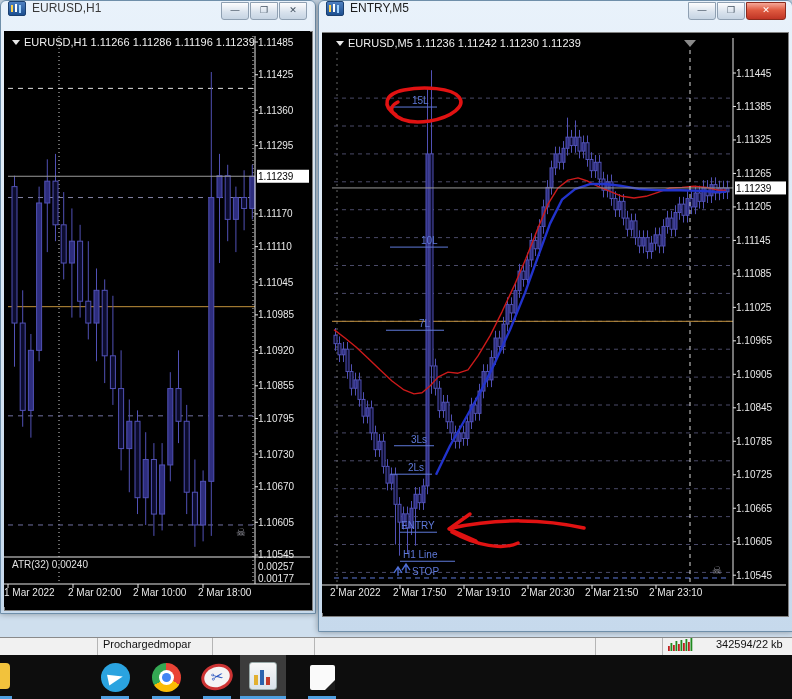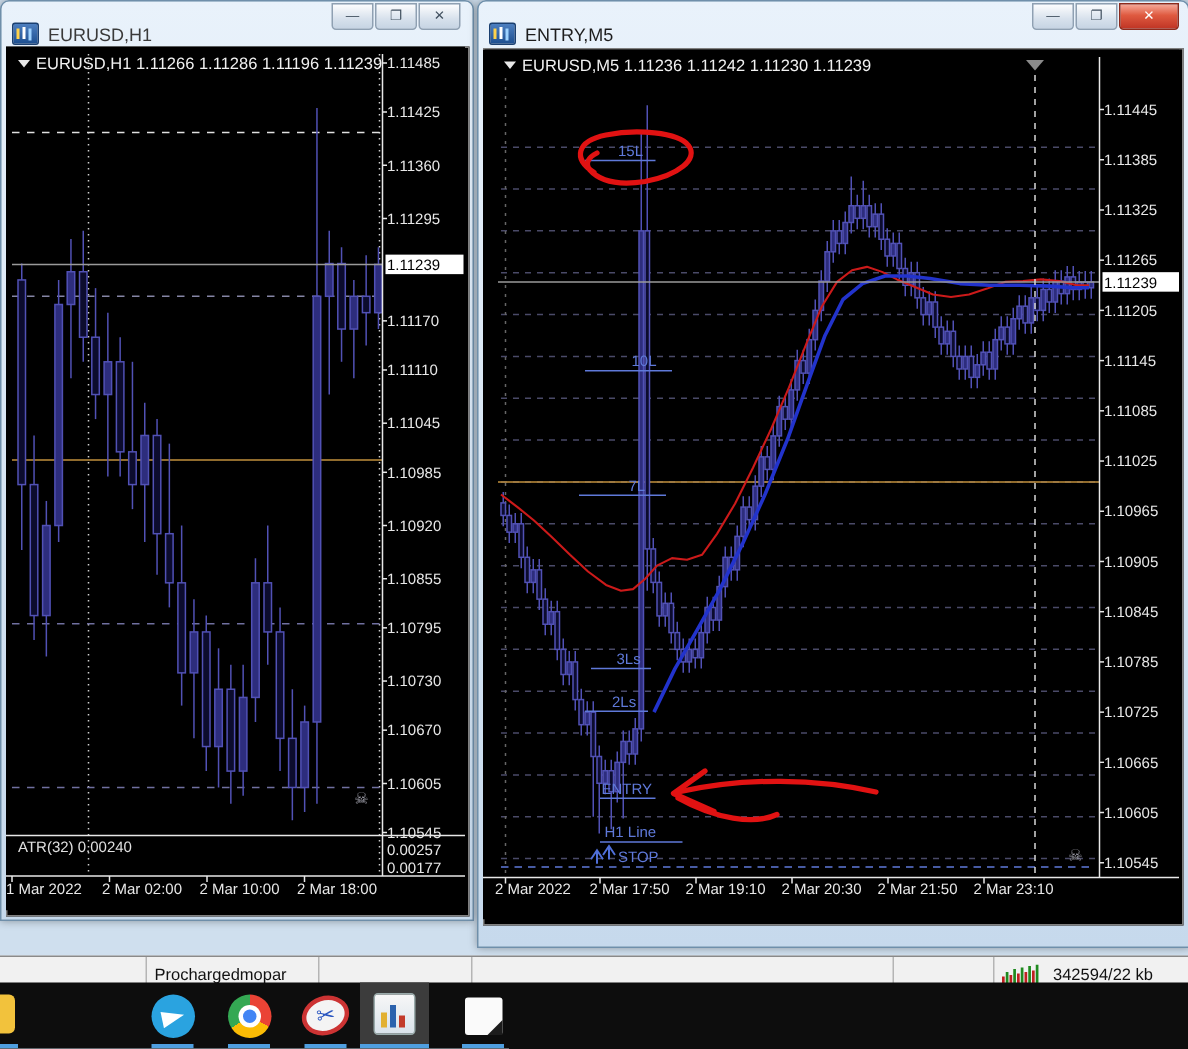--- a/index.html
+++ b/index.html
@@ -1,42 +1,42 @@
 <!DOCTYPE html>
 <html><head>
 <meta charset="utf-8">
 <style>
   html,body{margin:0;padding:0;background:#222;}
   #stage{position:relative;width:792px;height:699px;overflow:hidden;
          font-family:"Liberation Sans",sans-serif;background:#cfdfee;}
   
   .win{position:absolute;border:1px solid #6f8faa;border-radius:6px 6px 0 0;
        background:linear-gradient(#e9f2fb,#c6d9ec);box-shadow:0 0 6px rgba(0,0,0,.35);}
-  .titlebar{position:absolute;left:0;top:0;right:0;height:29px;display:flex;align-items:flex-end;
+  .titlebar{position:absolute;left:0;top:0;right:0;height:29px;display:flex;align-items:flex-start;
             padding-left:7px;border-radius:6px 6px 0 0;}
   .title-text{font-size:12px;color:#3a3a3a;margin-left:6px;}
   .win.active .title-text{color:#1d1d1d;}
   .appicon{width:16px;height:13px;background:linear-gradient(#4d7fc0,#1d4f90);
            border:1px solid #1a3f70;border-radius:2px;position:relative;}
   .appicon::before{content:"";position:absolute;left:2px;top:3px;width:2px;height:7px;background:#ffd24a;}
   .appicon::after{content:"";position:absolute;left:6px;top:2px;width:2px;height:8px;background:#fff;
                   box-shadow:4px 1px 0 #9fd3ff;}
   .btns{position:absolute;top:1px;display:flex;}
   .wbtn{width:26px;height:16px;border:1px solid #8fa0b2;border-radius:0 0 3px 3px;margin-left:1px;
         background:linear-gradient(#fdfdfe,#d7e1ec 60%,#c6d4e3);color:#41505f;font-size:9px;
         line-height:14px;text-align:center;}
   .wbtn.close-active{width:38px;background:linear-gradient(#f5a898,#df5a40 45%,#c03525);
         border-color:#8c2a1c;color:#fff;}
   .client{position:absolute;background:#000;border:1px solid #808080;}
   svg text{font-family:"Liberation Sans","DejaVu Sans",sans-serif;}
   
   #statusbar{position:absolute;left:0;top:637px;width:792px;height:18px;background:#f1f1f1;
              border-top:1px solid #8a8a8a;border-bottom:1px solid #777;display:flex;
              font-size:11px;color:#111;}
-  .sb-cell{border-right:1px solid #b5b5b5;height:100%;display:flex;align-items:flex-end;padding:0 5px;box-sizing:border-box;}
+  .sb-cell{border-right:1px solid #b5b5b5;height:100%;display:flex;align-items:flex-start;padding:0 5px;box-sizing:border-box;}
   
   #taskbar{position:absolute;left:0;top:655px;width:792px;height:44px;background:#0d0d0d;}
   .tb-icon{position:absolute;top:6px;width:32px;height:32px;display:flex;align-items:center;justify-content:center;}
   .underline{position:absolute;top:41px;height:3px;background:#4f9fe0;}
   .tg-circle{width:29px;height:29px;border-radius:50%;background:#2aa3e0;position:relative;overflow:hidden;}
   .tg-plane{position:absolute;left:7px;top:10px;width:0;height:0;border-left:15px solid #fff;
             border-top:5px solid transparent;border-bottom:6px solid transparent;transform:rotate(-12deg);}
   .chrome{width:29px;height:29px;border-radius:50%;
           background:conic-gradient(#ea4335 0 33%,#fbbc05 0 66%,#34a853 0 100%);position:relative;}
   .chrome::before{content:"";position:absolute;left:7px;top:7px;width:15px;height:15px;border-radius:50%;background:#fff;}
@@ -565,21 +565,21 @@
             <rect x="5" y="7" width="1.8" height="6" fill="#c02020"></rect>
             <rect x="7.5" y="3" width="1.8" height="10" fill="#1f8a1f"></rect>
             <rect x="10" y="6" width="1.8" height="7" fill="#c02020"></rect>
             <rect x="12.5" y="2" width="1.8" height="11" fill="#1f8a1f"></rect>
             <rect x="15" y="5" width="1.8" height="8" fill="#c02020"></rect>
             <rect x="17.5" y="1" width="1.8" height="12" fill="#1f8a1f"></rect>
             <rect x="20" y="4" width="1.8" height="9" fill="#c02020"></rect>
             <rect x="22.5" y="0" width="1.8" height="13" fill="#1f8a1f"></rect>
           </g>
     </svg>
-    <span style="margin-left:8px;">342594/22 kb</span>
+    <span style="margin-left:22px;">342594/22 kb</span>
   </div>
 </div>
 
 <div id="taskbar">
   <div class="yellow-sliver"></div>
   <div class="underline" style="left:0;width:12px;"></div>
 
   <div class="tb-icon" style="left:99px;">
     <div class="tg-circle">
           <div class="tg-plane"></div>

